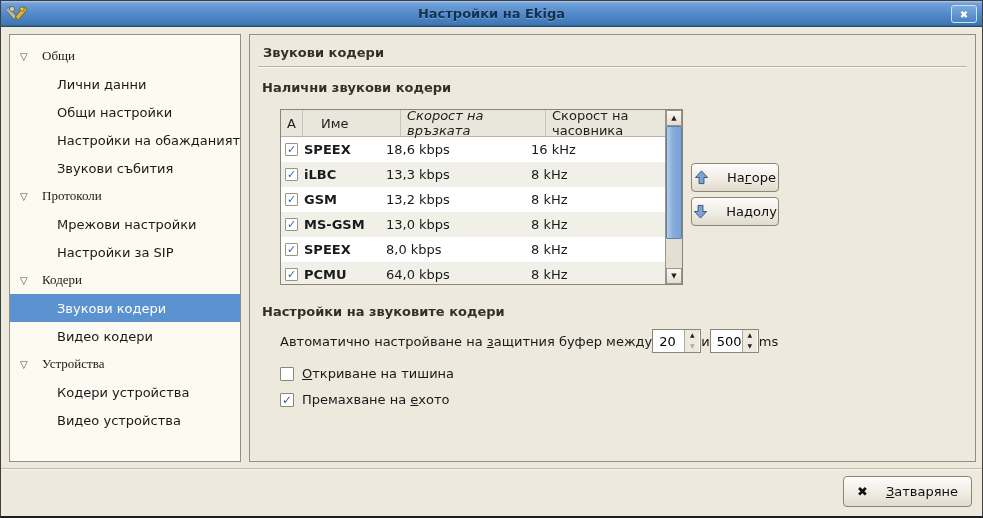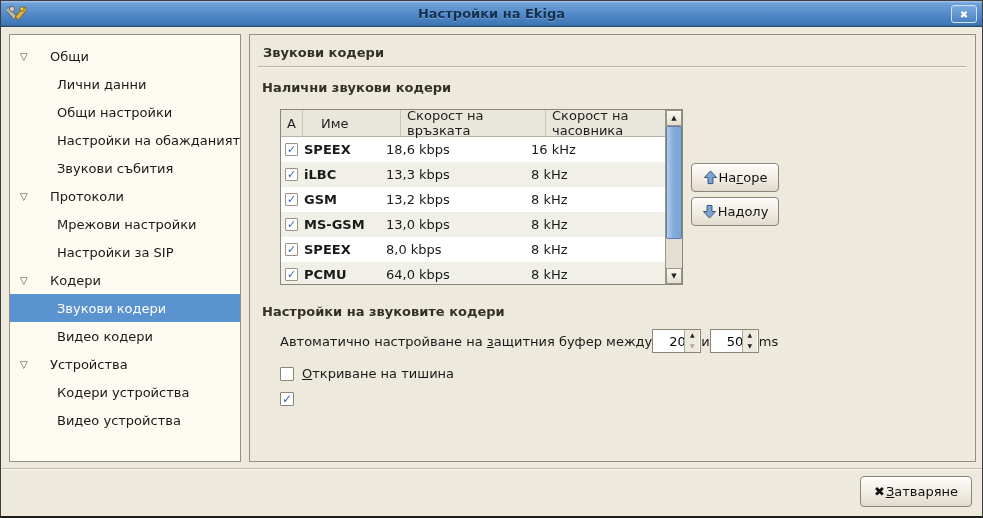--- a/index.html
+++ b/index.html
@@ -45,21 +45,21 @@
     position: absolute; left: 8px; top: 33px; width: 232px; height: 428px;
     background: #FCFAF1;
     border: 1px solid #948F81;
     padding-top: 7px;
     overflow: hidden;
   }
   .tree-row { height: 28px; display: flex; align-items: center; white-space: nowrap; }
   .tree-row .expander {
     width: 22px; margin-left: 10px; font-size: 10px; color: #4b4b42; text-align: left;
   }
-  .tree-row.group .tlabel { margin-left: 8px; }
+  .tree-row.group .tlabel { margin-left: 0; font-family: Liberation Serif, serif; }
   .tree-row.child .tlabel { margin-left: 47px; }
   .tree-row.selected { background: #5B92D0; color: #ffffff; }
   .main {
     position: absolute; left: 248px; top: 33px; width: 727px; height: 428px;
     background: #EDE9DD;
     border: 1px solid #948F81;
   }
   .page-title {
     position: absolute; left: 13px; top: 10px;
     font-weight: bold; color: #333026;
@@ -79,21 +79,21 @@
   }
   .table-body { flex: 1; }
   .t-header { display: flex; height: 27px; background: #E9E6DB; border-bottom: 1px solid #B7B2A3; }
   .t-header .hc {
     display: flex; align-items: center; padding-left: 6px;
     border-right: 1px solid #C9C4B4; color: #1d1d1d;
   }
   .t-header .hc:last-child { border-right: none; }
   .c-a { width: 22px; justify-content: center; padding-left: 0 !important; }
   .c-name { width: 86px; margin-left: 12px; }
-  .c-rate { width: 145px; }
+  .c-rate { width: 145px; font-style: italic; }
   .c-clock { flex: 1; }
   .t-row { display: flex; height: 25px; align-items: center; background: #ffffff; }
   .t-row:nth-child(odd) { background: #F0EFE8; }
   .t-row .cell { padding-left: 6px; }
   .t-row .cbx {
     width: 13px; height: 13px; margin-left: 4px;
     background: #ffffff; border: 1px solid #999484; border-radius: 1px;
     font-size: 11px; line-height: 11px; font-weight: bold; color: #3566A5;
     display: flex; align-items: center; justify-content: center;
   }
@@ -111,38 +111,38 @@
   .sc-thumb {
     position: absolute; left: 0; right: 0; top: 16px; height: 113px;
     background: linear-gradient(to right, #B4CDEA, #85ACD9 45%, #7BA4D4);
     border: 1px solid #5E7FA6; border-radius: 1px;
   }
   
   .gtk-btn {
     background: linear-gradient(to bottom, #FDFCFA, #EFEBE1 60%, #E0DBCD);
     border: 1px solid #8A8575; border-radius: 4px;
     box-shadow: inset 0 1px 0 #ffffff;
-    display: flex; align-items: center; justify-content: center; gap: 1px;
+    display: flex; align-items: center; justify-content: center; gap: 18px;
     font-size: 13px; color: #111; cursor: default;
   }
   .btn-up   { position: absolute; left: 441px; top: 128px; width: 88px; height: 29px; }
   .btn-down { position: absolute; left: 441px; top: 162px; width: 88px; height: 29px; }
   .mn { text-decoration: underline; }
   
   .jitter-row {
     position: absolute; left: 30px; top: 293px; height: 26px;
     display: flex; align-items: center; 
   }
   .spinbox {
     display: inline-flex; width: 49px; height: 24px;
     border: 1px solid #8A8575; background: #ffffff;
   }
   .spinbox input {
     width: 31px; border: none; outline: none;
-    font: 13px "DejaVu Sans", sans-serif; padding-left: 16px; background: transparent;
+    font: 13px "DejaVu Sans", sans-serif; padding-left: 6px; background: transparent;
   }
   .spin-arrows { width: 15px; border-left: 1px solid #AFAA9B; background: #EDE9DD;
     display: flex; flex-direction: column; }
   .spin-arrows span {
     flex: 1; font-size: 6px; line-height: 10px; text-align: center; color: #222;
   }
   .spin-arrows span.dim { color: #AEA99B; }
   .chk-row { position: absolute; display: flex; align-items: center; gap: 8px; }
   .chk1 { left: 30px; top: 331px; }
   .chk2 { left: 30px; top: 357px; }
@@ -339,20 +339,21 @@
     </div>
 
     <div class="chk-row chk1">
       <span class="chk-box"></span>
       <span><span class="mn">О</span><span>ткриване на тишина</span></span>
     </div>
     <div class="chk-row chk2">
       <span class="chk-box">
           <span>✓</span>
         </span>
+      <span><span>Премахване на </span><span class="mn">е</span><span>хото</span></span>
     </div>
   </div>
 
   <div class="footer-sep"></div>
   <div class="gtk-btn btn-close-dlg">
     <span class="x-glyph">✖</span>
     <span><span class="mn">З</span><span>атваряне</span></span>
   </div>
 
 </div>

